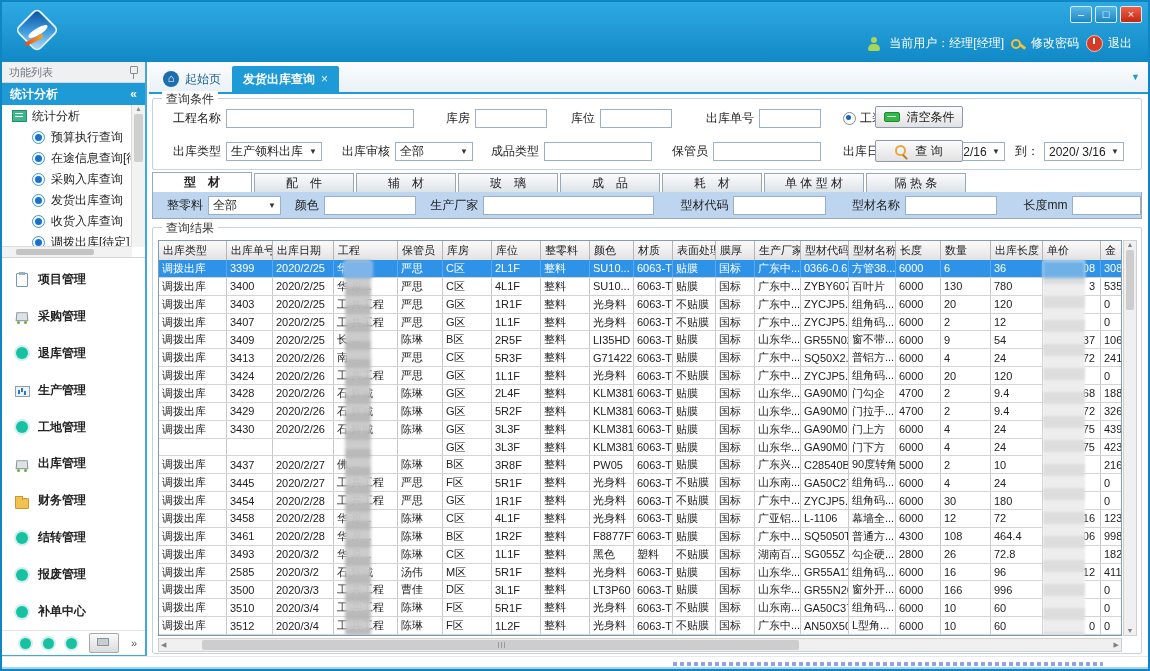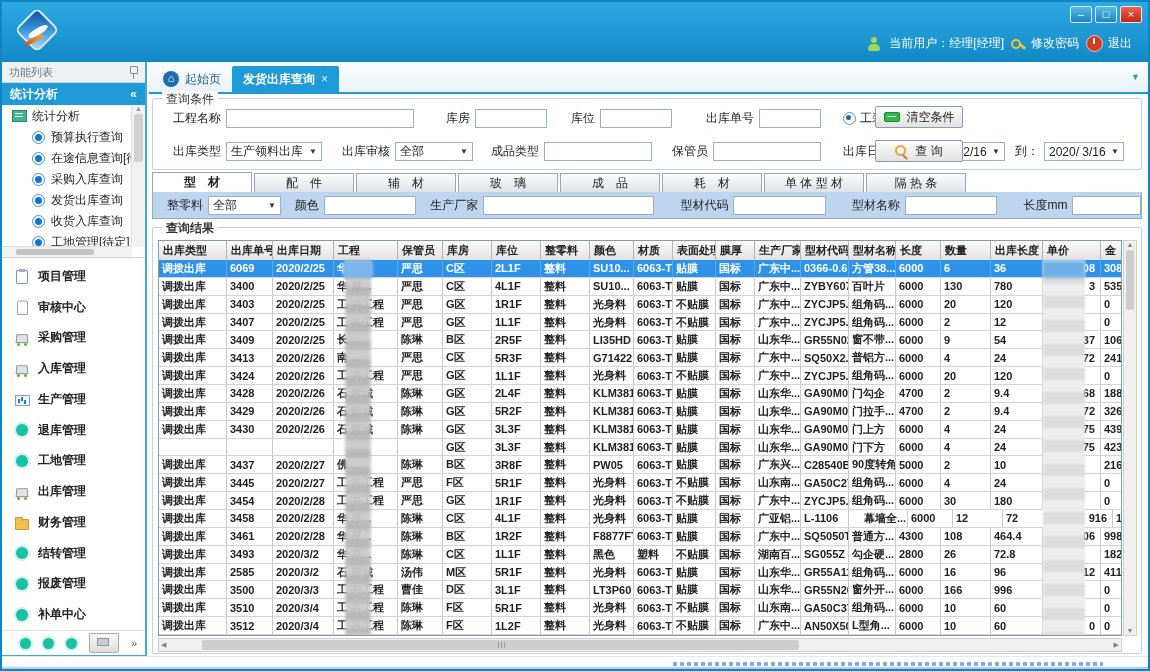--- a/index.html
+++ b/index.html
@@ -99,21 +99,21 @@
   .mag-icon::before{content:'';position:absolute;left:0;top:0;width:7px;height:7px;border:2px solid #e8a83c;border-radius:50%;background:#eaf4fb;}
   .mag-icon::after{content:'';position:absolute;right:0;bottom:0;width:6px;height:2px;background:#b87820;transform:rotate(45deg);}
   
   #material-tabs{position:absolute;left:3px;top:110px;right:6px;height:20px;display:flex;align-items:flex-end;border-bottom:1px solid #8fa6bc;}
   .mtab{box-sizing:border-box;min-width:100px;text-align:center;background:linear-gradient(#fcfcfc,#dde3e9);
     border:1px solid #98a8b8;border-bottom:none;margin-right:2px;font-size:12px;height:19px;line-height:18px;padding:0 8px;cursor:pointer;white-space:nowrap;}
   .mtab.active{background:#fff;font-weight:bold;height:20px;line-height:19px;}
   #subfilter{position:absolute;left:3px;top:130px;right:6px;height:27px;background:#bdd5ee;border:1px solid #98a8b8;border-top:none;
     box-sizing:border-box;display:flex;align-items:center;padding-left:14px;white-space:nowrap;}
   
-  #results-box{left:3px;top:165px;right:6px;bottom:3px;font-weight:bold;}
+  #results-box{left:3px;top:165px;right:6px;bottom:3px;}
   #grid-wrap{position:absolute;left:5px;top:12px;right:19px;bottom:17px;border:1px solid #7f9db9;background:#fff;overflow:hidden;}
   #grid-header{position:absolute;left:0;top:0;right:0;height:19px;display:flex;background:linear-gradient(#fbfbfb,#e2e2e2);border-bottom:1px solid #98a4b0;}
   .hcell{box-sizing:border-box;flex:none;border-right:1px solid #b6b6b6;padding:0 4px;font-size:11px;display:flex;align-items:center;overflow:hidden;white-space:nowrap;cursor:pointer;}
   #grid-rows{position:absolute;left:0;top:19px;right:0;bottom:0;display:flex;flex-direction:column;}
   .grow{flex:1;display:flex;border-bottom:1px solid #d4d4d4;background:#fff;cursor:pointer;}
   .grow.selected{background:#2e93e8;color:#fff;}
   .gcell{box-sizing:border-box;flex:none;border-right:1px solid #c9c9c9;padding:0 3px;font-size:11px;display:flex;align-items:center;overflow:hidden;white-space:nowrap;}
   .grow.selected .gcell{border-right-color:#5aa9ec;}
   .gcell.rt{justify-content:flex-end;padding-right:5px;}
   .censor{position:absolute;pointer-events:none;border-radius:2px;}
@@ -196,56 +196,48 @@
           <div class="tree-item">
             <span class="dot-icon"></span>
             <span>发货出库查询</span>
           </div>
           <div class="tree-item">
             <span class="dot-icon"></span>
             <span>收货入库查询</span>
           </div>
           <div class="tree-item">
             <span class="dot-icon"></span>
-            <span>工地管理[待定]</span>
+            <span>调拨出库[待定]</span>
           </div>
           <div class="tree-item">
             <span class="dot-icon"></span>
             <span>退库管理[待定]</span>
           </div>
         </div>
       <div id="tree-vscroll">▲<div class="thumb"></div></div>
       <div id="tree-hscroll">
           <div class="thumb"></div>
         </div>
     </div>
     <div id="menu">
         <div class="menu-item">
           <span class="menu-icon clipboard-icon"></span>
           <span>项目管理</span>
         </div>
         <div class="menu-item">
-          <span class="menu-icon notepad-icon"></span>
-          <span>审核中心</span>
-        </div>
-        <div class="menu-item">
           <span class="menu-icon cart-icon"></span>
           <span>采购管理</span>
         </div>
         <div class="menu-item">
-          <span class="menu-icon cart-icon"></span>
-          <span>入库管理</span>
+          <span class="menu-icon circle-icon"></span>
+          <span>退库管理</span>
         </div>
         <div class="menu-item">
           <span class="menu-icon chart-icon"></span>
           <span>生产管理</span>
-        </div>
-        <div class="menu-item">
-          <span class="menu-icon circle-icon"></span>
-          <span>退库管理</span>
         </div>
         <div class="menu-item">
           <span class="menu-icon circle-icon"></span>
           <span>工地管理</span>
         </div>
         <div class="menu-item">
           <span class="menu-icon cart-icon"></span>
           <span>出库管理</span>
         </div>
         <div class="menu-item">
@@ -394,21 +386,21 @@
             <div class="hcell" style="width: 47px;">型材名称</div>
             <div class="hcell" style="width: 45px;">长度</div>
             <div class="hcell" style="width: 50px;">数量</div>
             <div class="hcell" style="width: 52px;">出库长度</div>
             <div class="hcell" style="width: 58px;">单价</div>
             <div class="hcell" style="width: 34px;">金</div>
           </div>
         <div id="grid-rows">
             <div class="grow selected">
               <div class="gcell" style="width: 68px;">调拨出库</div>
-              <div class="gcell" style="width: 46px;">6069</div>
+              <div class="gcell" style="width: 46px;">3399</div>
               <div class="gcell" style="width: 61px;">2020/2/25</div>
               <div class="gcell" style="width: 64px;">华 原...</div>
               <div class="gcell" style="width: 45px;">严思</div>
               <div class="gcell" style="width: 49px;">C区</div>
               <div class="gcell" style="width: 49px;">2L1F</div>
               <div class="gcell" style="width: 49px;">整料</div>
               <div class="gcell" style="width: 44px;">SU10...</div>
               <div class="gcell" style="width: 39px;">6063-T5</div>
               <div class="gcell" style="width: 43px;">贴膜</div>
               <div class="gcell" style="width: 39px;">国标</div>
@@ -715,21 +707,21 @@
               <div class="gcell" style="width: 45px;">陈琳</div>
               <div class="gcell" style="width: 49px;">C区</div>
               <div class="gcell" style="width: 49px;">4L1F</div>
               <div class="gcell" style="width: 49px;">整料</div>
               <div class="gcell" style="width: 44px;">光身料</div>
               <div class="gcell" style="width: 39px;">6063-T5</div>
               <div class="gcell" style="width: 43px;">贴膜</div>
               <div class="gcell" style="width: 39px;">国标</div>
               <div class="gcell" style="width: 46px;">广亚铝...</div>
               <div class="gcell" style="width: 48px;">L-1106</div>
-              <div class="gcell" style="width: 47px; margin-left: 12px;">幕墙全...</div>
+              <div class="gcell" style="width: 47px;">幕墙全...</div>
               <div class="gcell" style="width: 45px;">6000</div>
               <div class="gcell" style="width: 50px;">12</div>
               <div class="gcell" style="width: 52px;">72</div>
               <div class="gcell rt" style="width: 58px;">916</div>
               <div class="gcell" style="width: 34px;">123</div>
             </div>
             <div class="grow">
               <div class="gcell" style="width: 68px;">调拨出库</div>
               <div class="gcell" style="width: 46px;">3461</div>
               <div class="gcell" style="width: 61px;">2020/2/28</div>

